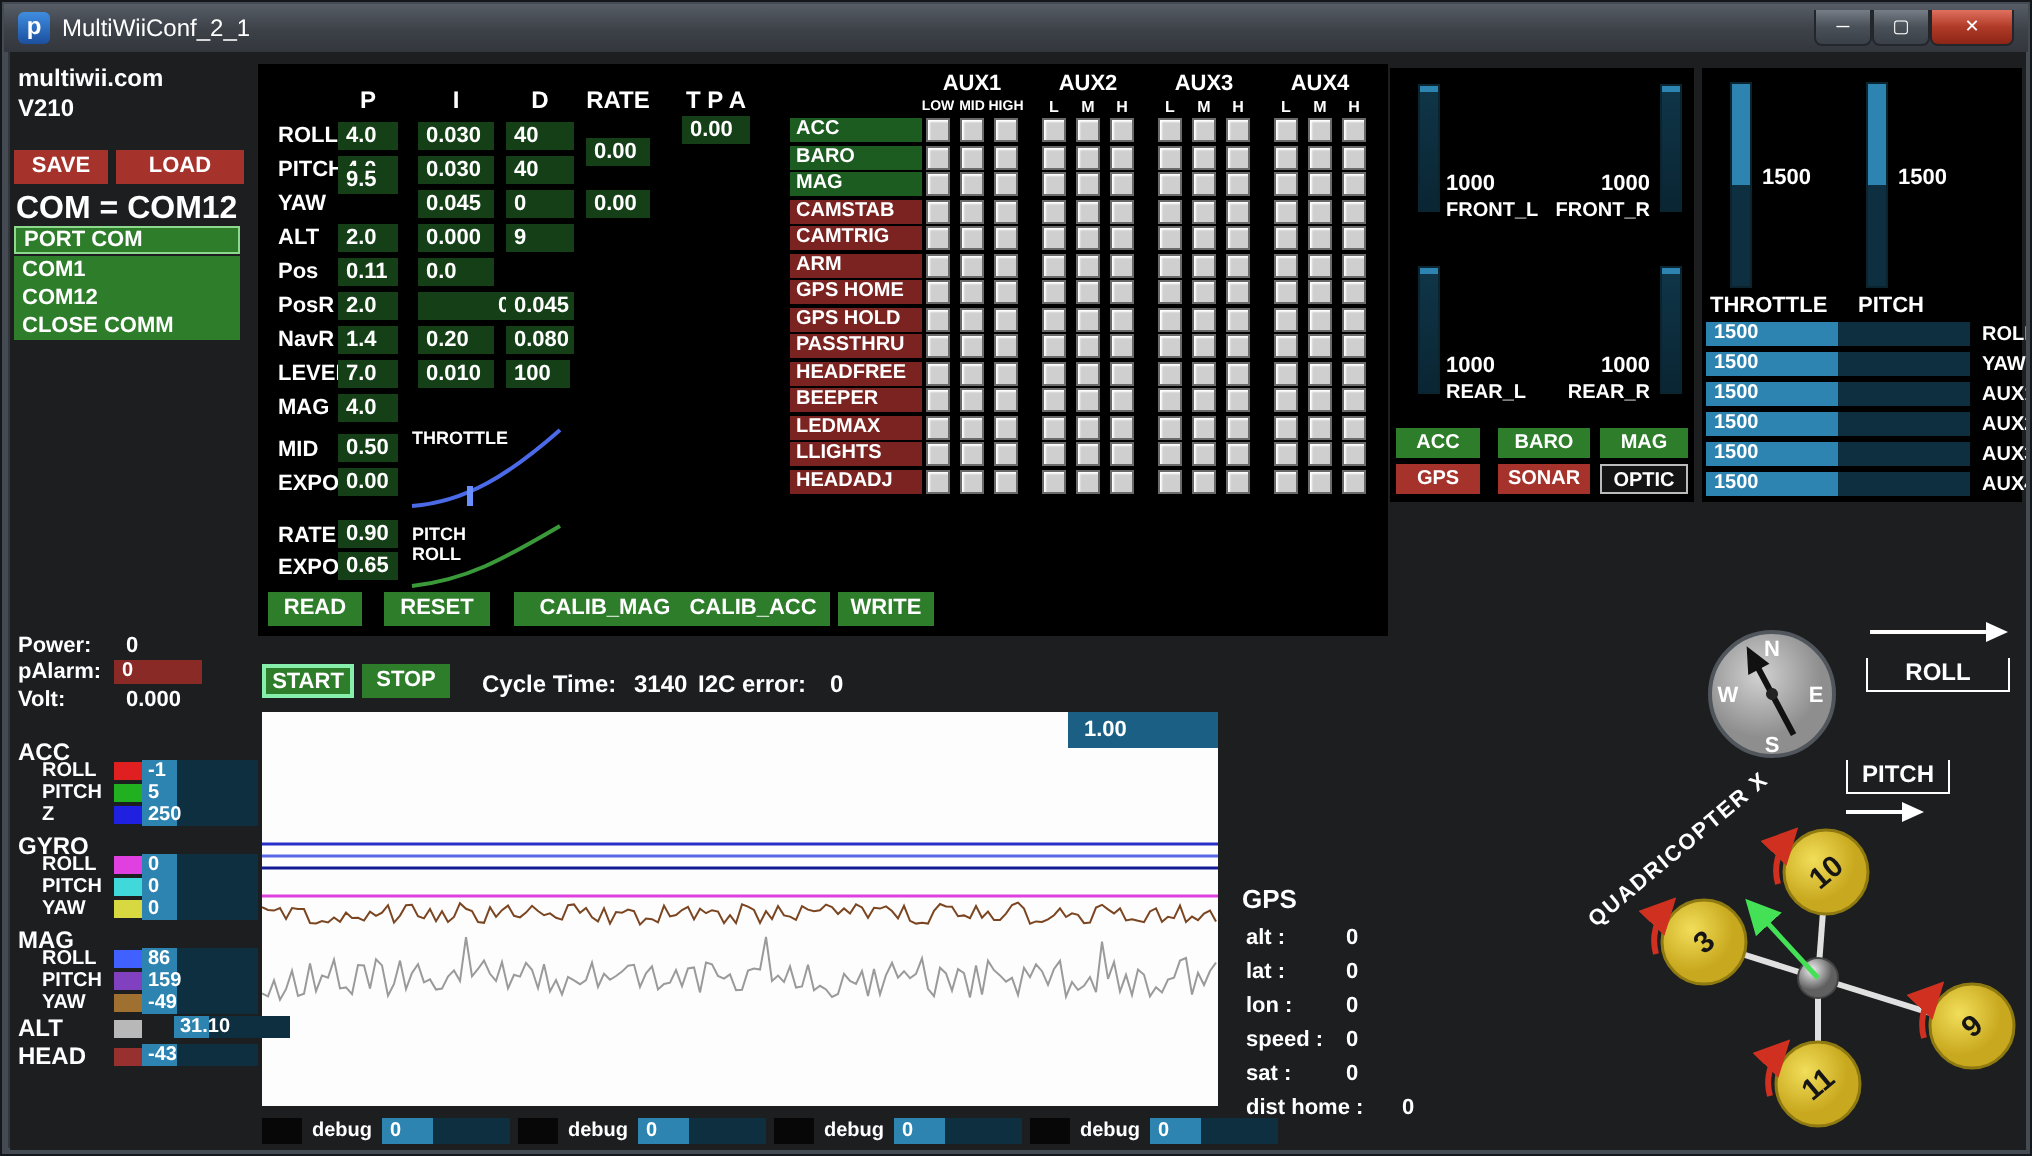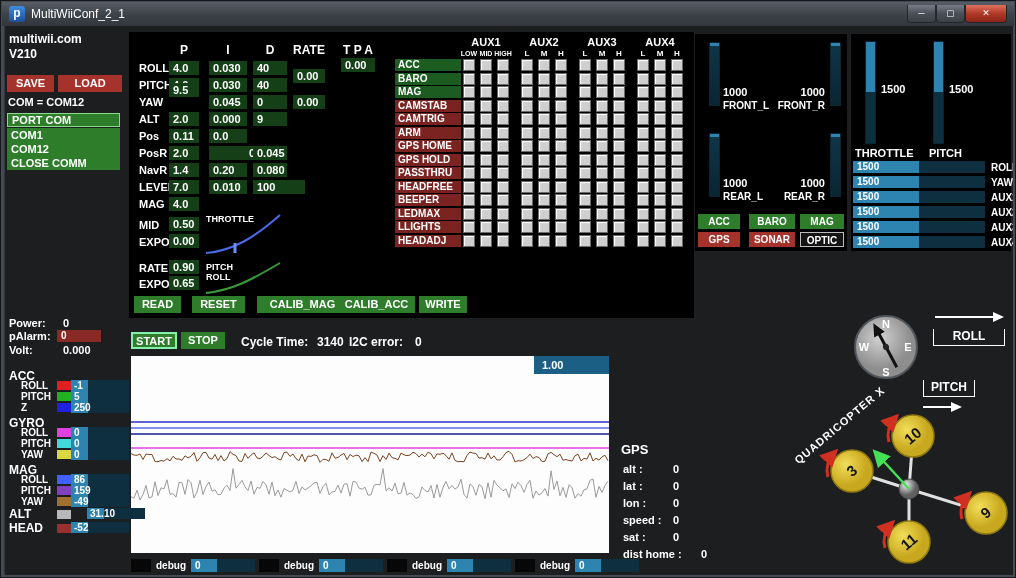--- a/index.html
+++ b/index.html
@@ -10,21 +10,21 @@
 .title{position:absolute;left:29px;top:5px;color:#fff;font-size:12px;}
 .winbtns{position:absolute;right:7px;top:3px;display:flex;}
 .winbtn{width:29px;height:18px;background:linear-gradient(#767d86,#4a5058 50%,#3a4047);border:1px solid #23272c;border-top:none;border-radius:0 0 4px 4px;color:#fff;font-size:9px;text-align:center;line-height:16px;}
 .winbtn.close{width:42px;background:linear-gradient(#e0705e,#b03a28 50%,#8c2517);}
 .content{position:absolute;left:4px;top:25px;width:1008px;height:549px;background:#1d1e20;overflow:hidden;}
 .content > *{position:absolute;}
 .panel{background:#000;}
 .panel > *{position:absolute;}
 .abs{position:absolute;}
 .brand{color:#fff;font-weight:bold;font-size:12px;}
-.comstatus{color:#fff;font-weight:bold;font-size:11px;}
+.comstatus{color:#fff;font-weight:bold;font-size:16px;}
 .port-item{width:113px;height:14px;background:#2e7d2a;color:#fff;font-weight:bold;font-size:11px;line-height:14px;padding-left:4px;}
 .port-item.header{border:1px solid #8fd98f;line-height:12px;}
 .btn{height:17px;color:#fff;font-weight:bold;font-size:11px;text-align:center;line-height:17px;cursor:default;}
 .btn.green{background:#2e7d2a;}
 .btn.red{background:#a5332c;}
 .btn.dark{background:#141414;border:1px solid #bbb;line-height:13px;}
 .btn.sm{height:15px;line-height:15px;font-size:10px;}
 .colhead{color:#fff;font-weight:bold;font-size:12px;text-align:center;}
 .pid-rowlabel{color:#fff;font-weight:bold;font-size:11px;}
 .valbox{height:14px;background:#153f17;color:#fff;font-weight:bold;font-size:11px;line-height:14px;padding-left:4px;}
@@ -170,21 +170,21 @@
         <div class="valbox" style="left: 40px; top: 114px; width: 30px;">2.0</div>
         <div class="valbox" style="left: 80px; top: 114px; width: 56px; padding-left: 40px;">0.08</div>
         <div class="valbox" style="left: 124px; top: 114px; width: 34px;">0.045</div>
         <div class="pid-rowlabel" style="left: 10px; top: 132px;">NavR</div>
         <div class="valbox" style="left: 40px; top: 131px; width: 30px;">1.4</div>
         <div class="valbox" style="left: 80px; top: 131px; width: 38px;">0.20</div>
         <div class="valbox" style="left: 124px; top: 131px; width: 34px;">0.080</div>
         <div class="pid-rowlabel" style="left: 10px; top: 149px;">LEVEL</div>
         <div class="valbox" style="left: 40px; top: 148px; width: 30px;">7.0</div>
         <div class="valbox" style="left: 80px; top: 148px; width: 38px;">0.010</div>
-        <div class="valbox" style="left: 124px; top: 148px; width: 52px;">100</div>
+        <div class="valbox" style="left: 124px; top: 148px; width: 32px;">100</div>
         <div class="pid-rowlabel" style="left: 10px; top: 166px;">MAG</div>
         <div class="valbox" style="left: 40px; top: 165px; width: 30px;">4.0</div>
         <div class="aux-label bg-dgreen" style="left: 266px; top: 27px;">ACC</div>
         <div class="cb" style="left: 334px; top: 27px;"></div>
         <div class="cb" style="left: 351px; top: 27px;"></div>
         <div class="cb" style="left: 368px; top: 27px;"></div>
         <div class="cb" style="left: 392px; top: 27px;"></div>
         <div class="cb" style="left: 409px; top: 27px;"></div>
         <div class="cb" style="left: 426px; top: 27px;"></div>
         <div class="cb" style="left: 450px; top: 27px;"></div>
@@ -549,21 +549,21 @@
       <div class="swatch" style="left: 52px; top: 460px; background: rgb(128, 64, 192);"></div>
       <div class="sbar" style="left: 66px; top: 459px;">159</div>
       <div class="sens-l" style="left: 16px; top: 470px;">YAW</div>
       <div class="swatch" style="left: 52px; top: 471px; background: rgb(160, 112, 48);"></div>
       <div class="sbar" style="left: 66px; top: 470px;">-49</div>
       <div class="sens-h" style="left: 4px; top: 481px;">ALT</div>
       <div class="swatch" style="left: 52px; top: 484px; background: rgb(184, 184, 184);"></div>
       <div class="sbar" style="left: 66px; top: 482px; margin-left: 16px;">31.10</div>
       <div class="sens-h" style="left: 4px; top: 495px;">HEAD</div>
       <div class="swatch" style="left: 52px; top: 498px; background: rgb(152, 48, 48);"></div>
-      <div class="sbar" style="left: 66px; top: 496px;">-52</div>
+      <div class="sbar" style="left: 66px; top: 496px;">-43</div>
       <div class="gps-l" style="left: 618px; top: 437px;">alt :</div>
       <div class="gps-v" style="left: 668px; top: 437px;">0</div>
       <div class="gps-l" style="left: 618px; top: 454px;">lat :</div>
       <div class="gps-v" style="left: 668px; top: 454px;">0</div>
       <div class="gps-l" style="left: 618px; top: 471px;">lon :</div>
       <div class="gps-v" style="left: 668px; top: 471px;">0</div>
       <div class="gps-l" style="left: 618px; top: 488px;">speed :</div>
       <div class="gps-v" style="left: 668px; top: 488px;">0</div>
       <div class="gps-l" style="left: 618px; top: 505px;">sat :</div>
       <div class="gps-v" style="left: 668px; top: 505px;">0</div>

